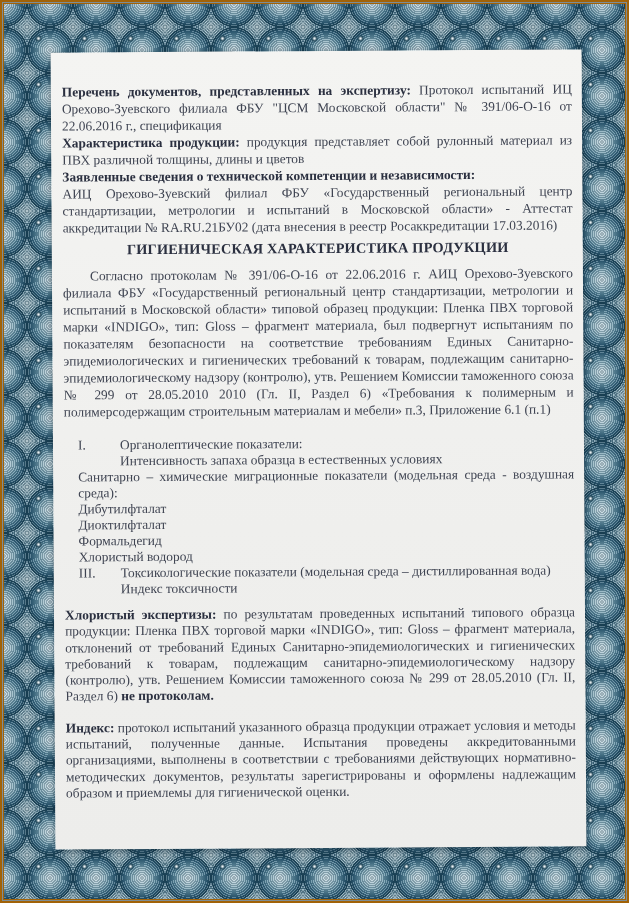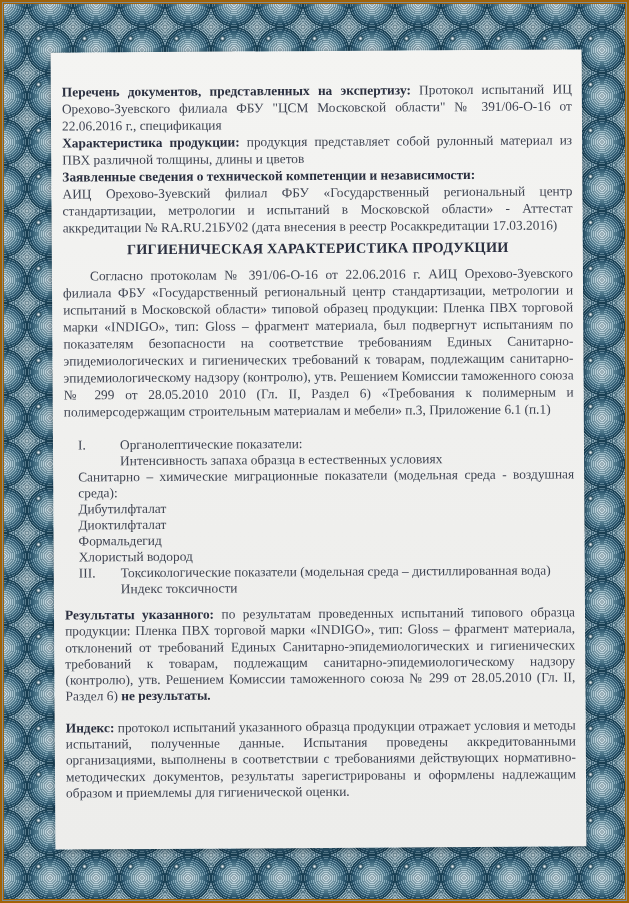--- a/index.html
+++ b/index.html
@@ -114,23 +114,23 @@
       <div class="li-row">
         <span class="li-num">III.</span>
         <div class="li-body">
           <div>Токсикологические показатели (модельная среда – дистиллированная вода)</div>
           <div>Индекс токсичности</div>
         </div>
       </div>
     </div>
 
     <p class="results">
-      <span class="b">Результаты указанного:</span>
+      <span class="b">Хлористый экспертизы:</span>
       <span>по результатам проведенных испытаний типового образца продукции: Пленка ПВХ торговой марки «INDIGO», тип: Gloss – фрагмент материала, отклонений от требований Единых Санитарно-эпидемиологических и гигиенических требований к товарам, подлежащим санитарно-эпидемиологическому надзору (контролю), утв. Решением Комиссии таможенного союза № 299 от 28.05.2010 (Гл. II, Раздел 6)</span>
-      <span class="b">не результаты.</span>
+      <span class="b">не протоколам.</span>
     </p>
 
     <p class="conclusion">
       <span class="b">Индекс:</span>
       <span>протокол испытаний указанного образца продукции отражает условия и методы испытаний, полученные данные. Испытания проведены аккредитованными организациями, выполнены в соответствии с требованиями действующих нормативно-методических документов, результаты зарегистрированы и оформлены надлежащим образом и приемлемы для гигиенической оценки.</span>
     </p>
 
   </div>
 </div>
 

